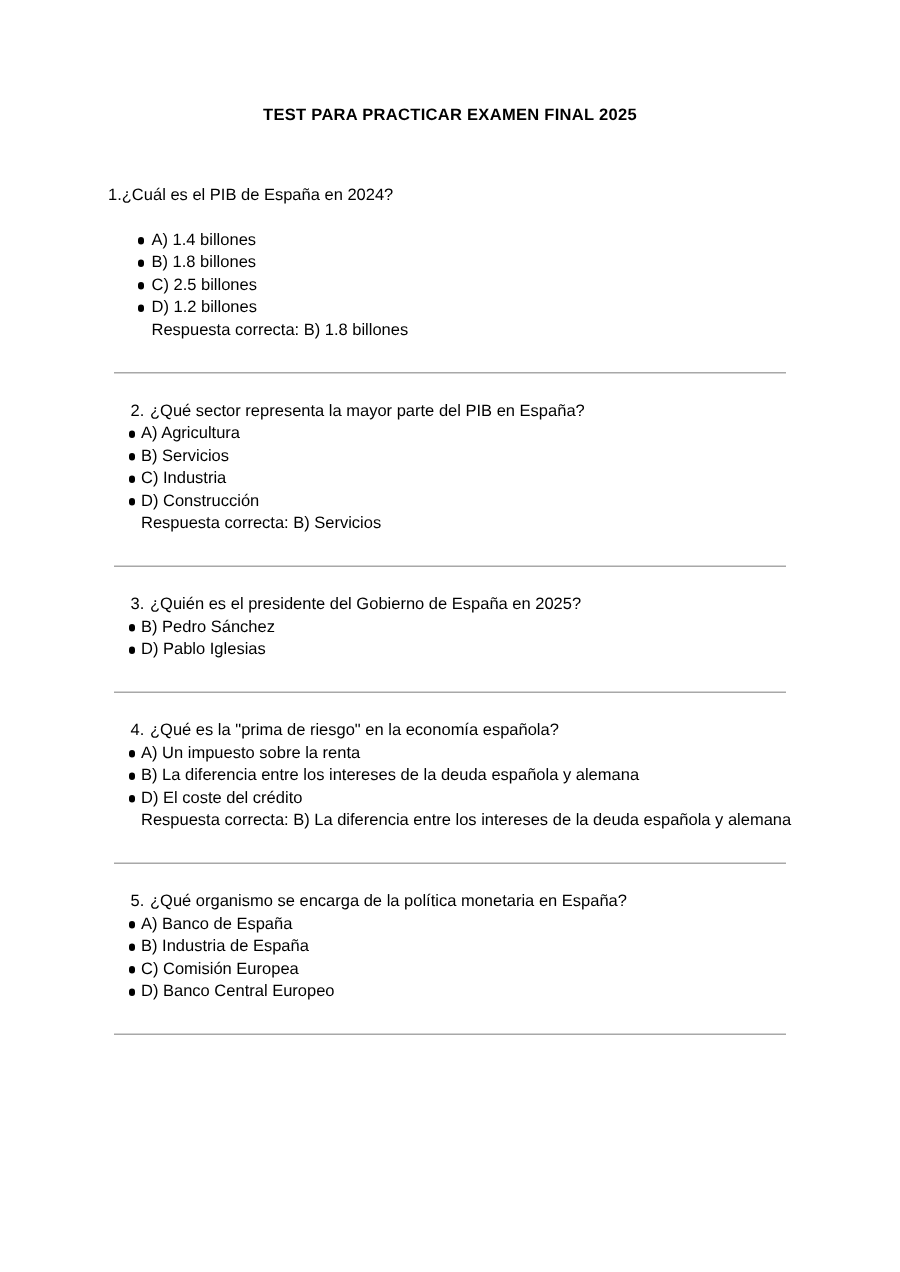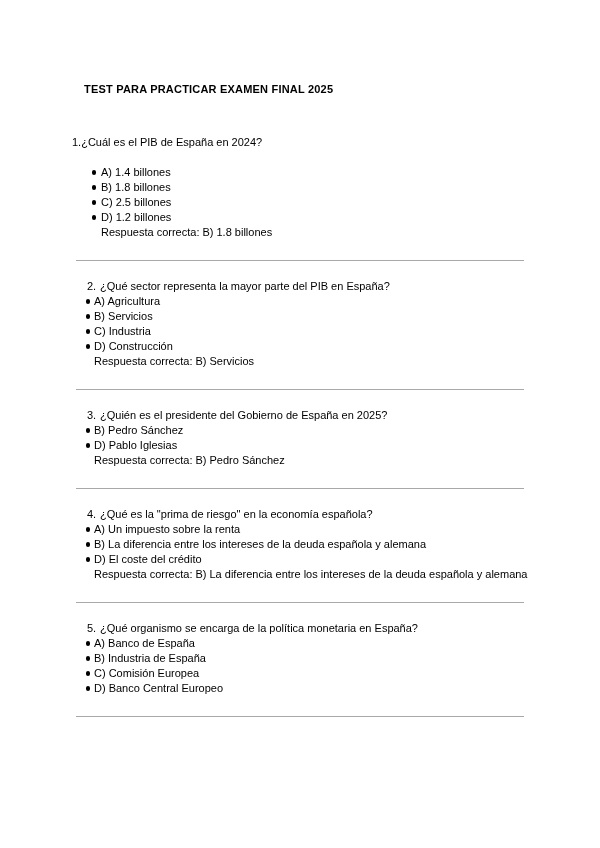--- a/index.html
+++ b/index.html
@@ -14,24 +14,24 @@
     box-sizing: border-box;
     padding: 70px 72px 0 72px;
     background: #ffffff;
     font-family: "Liberation Sans", "DejaVu Sans", sans-serif;
     font-size: 11px;
     line-height: 15px;
     color: #000000;
     overflow: hidden;
   }
   .doc-title {
-    margin: 12px;
+    margin: 0;
     font-size: 11px;
     font-weight: bold;
-    text-align: left;
+    text-align: center;
     letter-spacing: 0.2px;
   }
   section.question { margin: 0; }
   p { margin: 0; }
 
   
   .style-a .q-line { margin: 38px 0 0 0; }
   .style-a .q-num { display: inline; }
   .style-a .options { margin: 15px 0 0 0; padding: 0 0 0 29px; }
   .style-a .answer { padding-left: 29px; }
@@ -98,21 +98,20 @@
 
   <section class="question style-b">
     <p class="q-line">
         <span class="q-num">3.</span>
         <span class="q-text">¿Quién es el presidente del Gobierno de España en 2025?</span>
       </p>
     <ul class="options">
       <li class="option"><span class="bullet"></span><span class="option-text">B) Pedro Sánchez</span></li>
       <li class="option"><span class="bullet"></span><span class="option-text">D) Pablo Iglesias</span></li>
     </ul>
-    <div class="answer"><span class="answer-label">Respuesta correcta:</span><span class="answer-text">B) Pedro Sánchez</span></div>
   </section>
   <hr class="divider">
 
   <section class="question style-b">
     <p class="q-line">
         <span class="q-num">4.</span>
         <span class="q-text">¿Qué es la "prima de riesgo" en la economía española?</span>
       </p>
     <ul class="options">
       <li class="option"><span class="bullet"></span><span class="option-text">A) Un impuesto sobre la renta</span></li>

